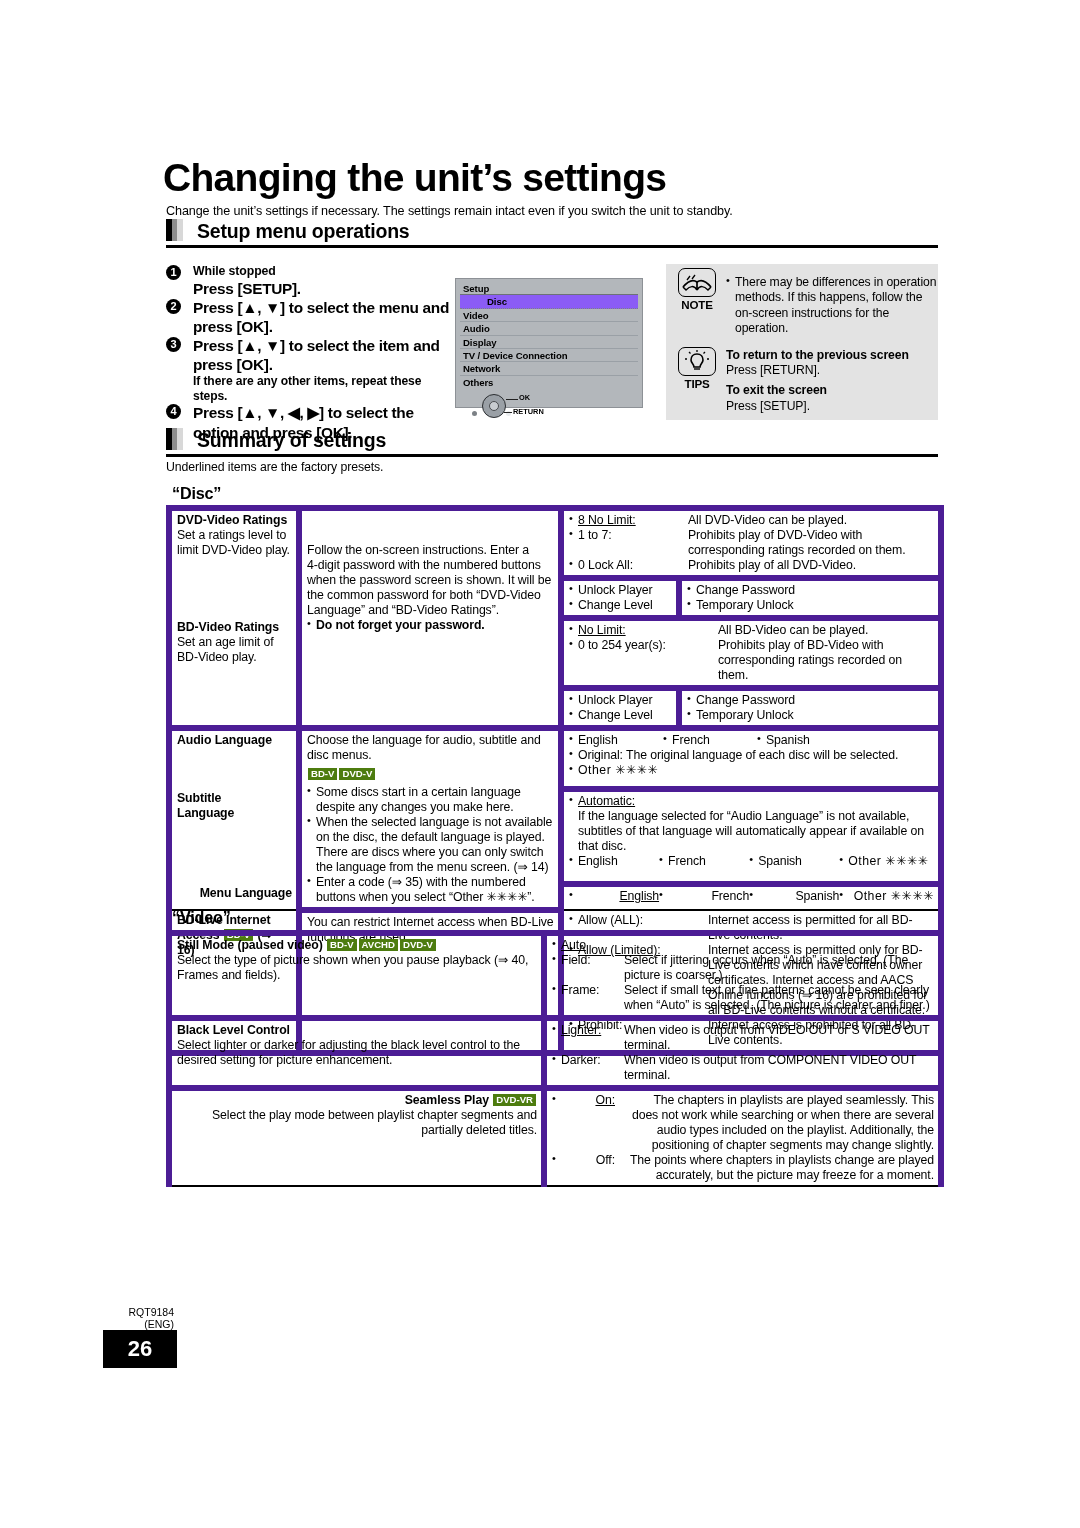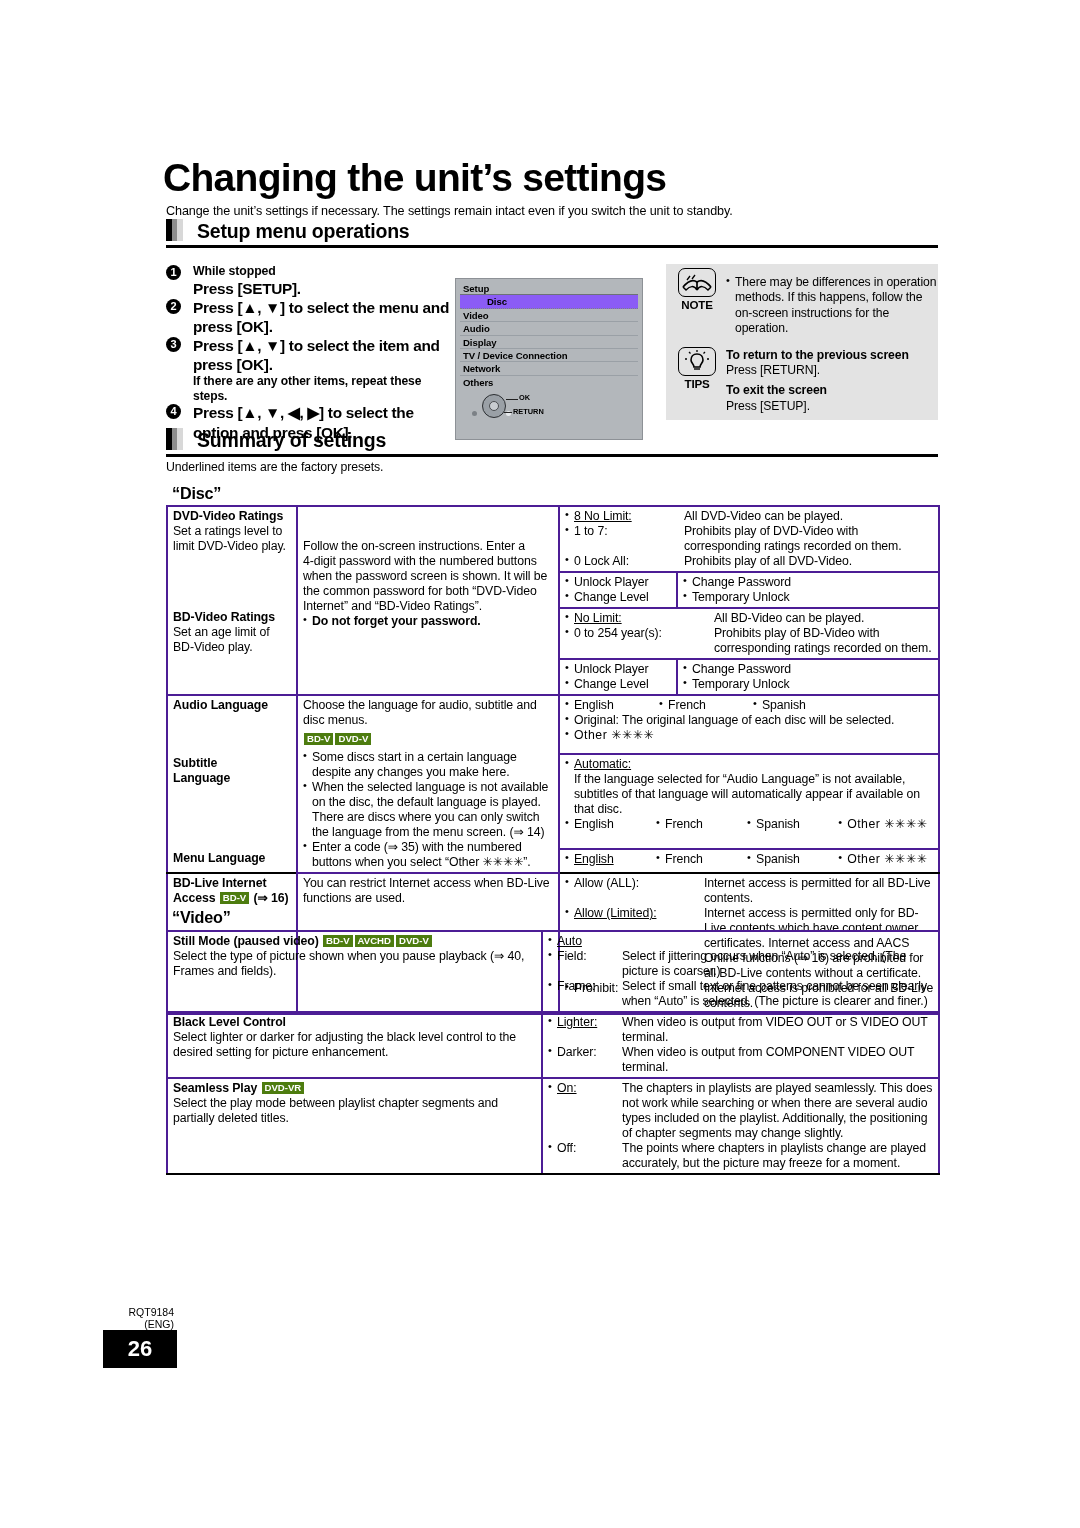--- a/index.html
+++ b/index.html
@@ -116,21 +116,21 @@
     line-height: 1.2;
     letter-spacing: -0.1px;
   }
 
   
   .setup-mock {
     position: absolute;
     left: 455px;
     top: 278px;
     width: 188px;
-    height: 162px;
+    height: 130px;
     background: #b3b7bb;
     border: 1px solid #8d9196;
     box-sizing: border-box;
     padding: 3px 4px 0 4px;
   }
   .setup-mock .mrow {
     height: 13.4px;
     line-height: 13.4px;
     font-size: 9.6px;
     font-weight: bold;
@@ -292,31 +292,31 @@
   table.spec {
     position: absolute;
     border-collapse: collapse;
     width: 772px;
     left: 166px;
     table-layout: fixed;
     font-size: 12.3px;
     letter-spacing: -0.1px;
   }
   table.spec td {
-    border: 2px solid #4c1d95;
+    border: 6px solid #4c1d95;
     vertical-align: top;
     padding: 2px 4px 2px 5px;
     line-height: 1.22;
   }
   table.spec td.nb-r { border-right: none; }
   table.spec td.nb-l { border-left: none; }
   table.spec td.nb-t { border-top: none; }
   table.spec td.nb-b { border-bottom: none; }
   table.spec td.thick-t { border-top: 2.5px solid #000; }
-  table.spec td.thick-b { border-bottom: 2.5px solid #000; }
+  table.spec td.thick-b { border-bottom: 2.5px solid #000; text-align: right; }
   table.spec .hd { font-weight: bold; }
   .li {
     position: relative;
     padding-left: 9px;
   }
   .li:before {
     content: "\2022";
     position: absolute;
     left: 0;
     top: -1px;
@@ -488,21 +488,21 @@
       <td rowspan="2" class="nb-b">
         <div class="hd">DVD-Video Ratings</div>
         <div>Set a ratings level to limit DVD-Video play.</div>
       </td>
       <td rowspan="4">
         <div style="height:30px"></div>
         <div>Follow the on-screen instructions. Enter a</div>
         <div>4-digit password with the numbered buttons</div>
         <div>when the password screen is shown. It will be</div>
         <div>the common password for both “DVD-Video</div>
-        <div>Internet” and “BD-Video Ratings”.</div>
+        <div>Language” and “BD-Video Ratings”.</div>
         <div class="li"><b>Do not forget your password.</b></div>
       </td>
       <td colspan="2">
         <div class="kv">
               <div class="k li" style="width:110px"><span class="u">8 No Limit:</span></div>
               <div class="v">All DVD-Video can be played.</div>
             </div>
         <div class="kv">
               <div class="k li" style="width:110px"><span>1 to 7:</span></div>
               <div class="v">Prohibits play of DVD-Video with corresponding ratings recorded on them.</div>

